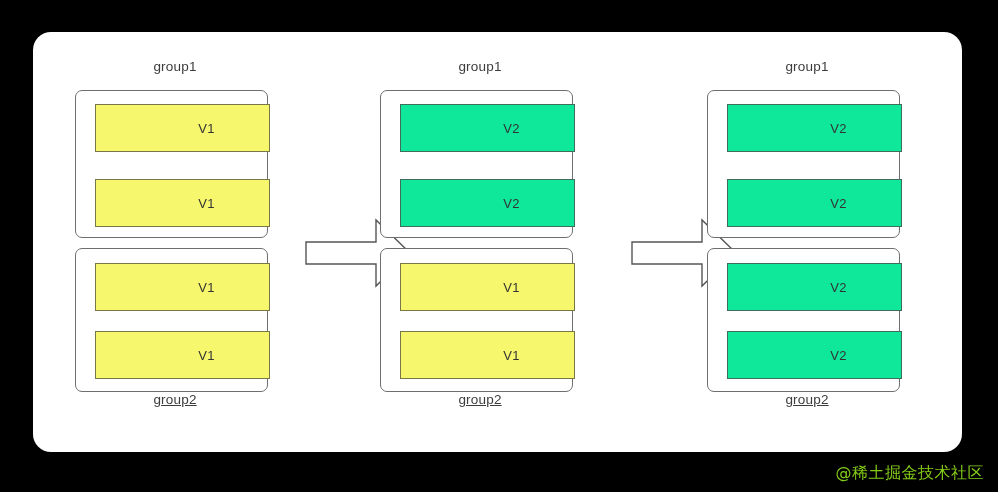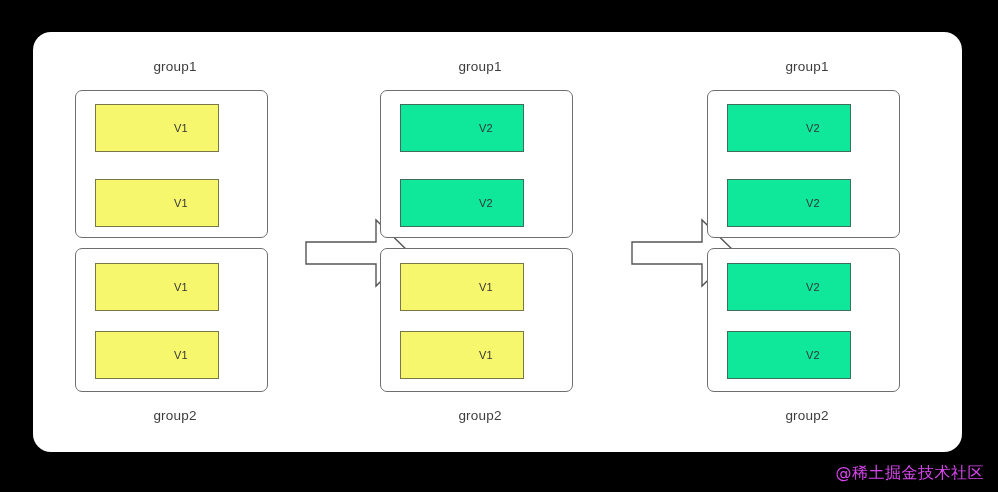--- a/index.html
+++ b/index.html
@@ -41,46 +41,46 @@
     position: absolute;
     left: 0;
     width: 230px;
     text-align: center;
     font-size: 13.5px;
     color: #3c3c3c;
     letter-spacing: 0.2px;
     white-space: nowrap;
   }
   .caption-top    { top: 27px; }
-  .caption-bottom { top: 376px; }
+  .caption-bottom { top: 360px; text-decoration: underline; }
 
   
   .group-box {
     position: absolute;
     left: 15px;
     width: 193px;
     background: #ffffff;
     border: 1.3px solid #6f6f6f;
     border-radius: 7px;
     box-sizing: border-box;
   }
   .group-box-top    { top: 58px;  height: 148px; }
   .group-box-bottom { top: 216px; height: 144px; }
 
   
   .version-item {
     position: absolute;
     left: 19px;
-    width: 124px;
+    width: 175px;
     height: 48px;
     box-sizing: border-box;
     display: flex;
     align-items: center;
     justify-content: center;
-    font-size: 11px;
+    font-size: 13px;
     color: #333333;
     letter-spacing: 0.3px;
     padding-left: 48px;
   }
   .group-box-top .version-item.slot-0    { top: 13px; }
   .group-box-top .version-item.slot-1    { top: 88px; }
   .group-box-bottom .version-item.slot-0 { top: 14px; }
   .group-box-bottom .version-item.slot-1 { top: 82px; }
 
   .version-item.v-old {
@@ -102,21 +102,21 @@
   #flow-arrow-0 { left: 265px; }
   #flow-arrow-1 { left: 591px; }
   .flow-arrow svg { display: block; width: 118px; height: 78px; }
 
   
   #watermark {
     position: absolute;
     right: 14px;
     bottom: 8px;
     font-size: 16px;
-    color: #d946ef;
+    color: #84cc16;
     letter-spacing: 0.5px;
     white-space: nowrap;
     font-family: "DejaVu Sans", "Liberation Sans", sans-serif;
   }
 </style>
 </head>
 <body>
 
 <div id="canvas-card">
 

